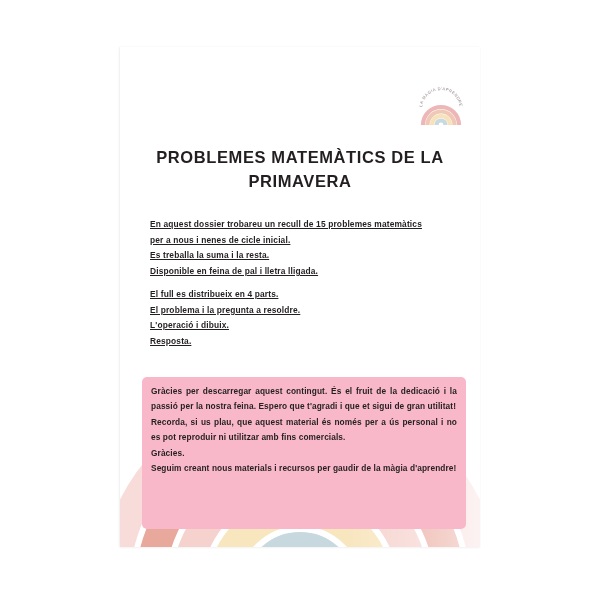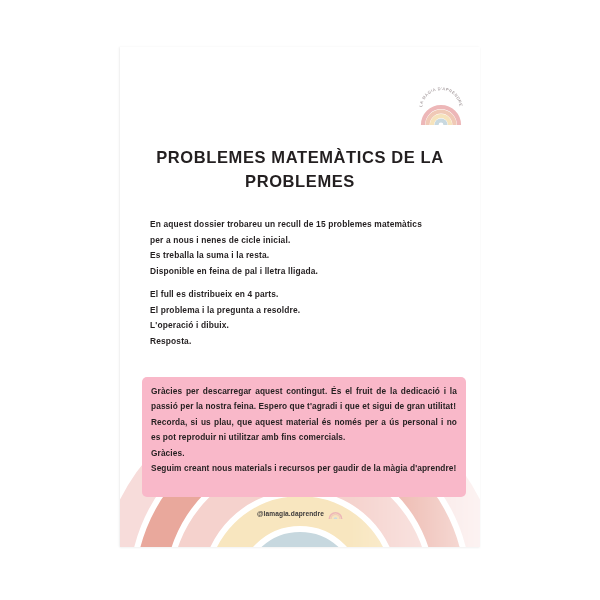--- a/index.html
+++ b/index.html
@@ -72,29 +72,29 @@
     width: 320px;
     color: #231f20;
     font-size: 8.4px;
     line-height: 15.6px;
     letter-spacing: 0.15px;
     z-index: 3;
     font-weight: 600;
   }
   #intro-block { top: 170px; }
   #structure-block { top: 240px; }
-  .body-line { white-space: nowrap; }
+  .body-line { white-space: nowrap; text-decoration: underline; }
 
   
   #notice-box {
     position: absolute;
     left: 22px;
     top: 330px;
     width: 324px;
-    height: 120px;
+    height: 152px;
     background: #f9b8c9;
     border-radius: 5px;
     box-sizing: border-box;
     padding: 7px 9px 5px 9px;
     z-index: 4;
   }
   .notice-para {
     color: #231f20;
     font-size: 8.3px;
     line-height: 15.4px;
@@ -167,21 +167,21 @@
         <path d="M9 42 A18 18 0 0 1 45 42" stroke="#edb7b8" stroke-width="4.2"></path>
         <path d="M13.5 42 A13.5 13.5 0 0 1 40.5 42" stroke="#f0c9b6" stroke-width="4.2"></path>
         <path d="M18 42 A9 9 0 0 1 36 42" stroke="#f6e3bc" stroke-width="4.2"></path>
         <path d="M22.5 42 A4.5 4.5 0 0 1 31.5 42" stroke="#c9d9e0" stroke-width="4.2"></path>
       </g>
     </svg>
   </div>
 
   <div id="page-title">
     <div>PROBLEMES MATEMÀTICS DE LA</div>
-    <div>PROBLEMES</div>
+    <div>PRIMAVERA</div>
   </div>
 
   <div class="body-block" id="intro-block">
     <div class="body-line">En aquest dossier trobareu un recull de 15 problemes matemàtics</div>
     <div class="body-line">per a nous i nenes de cicle inicial.</div>
     <div class="body-line">Es treballa la suma i la resta.</div>
     <div class="body-line">Disponible en feina de pal i lletra lligada.</div>
   </div>
 
   <div class="body-block" id="structure-block">

